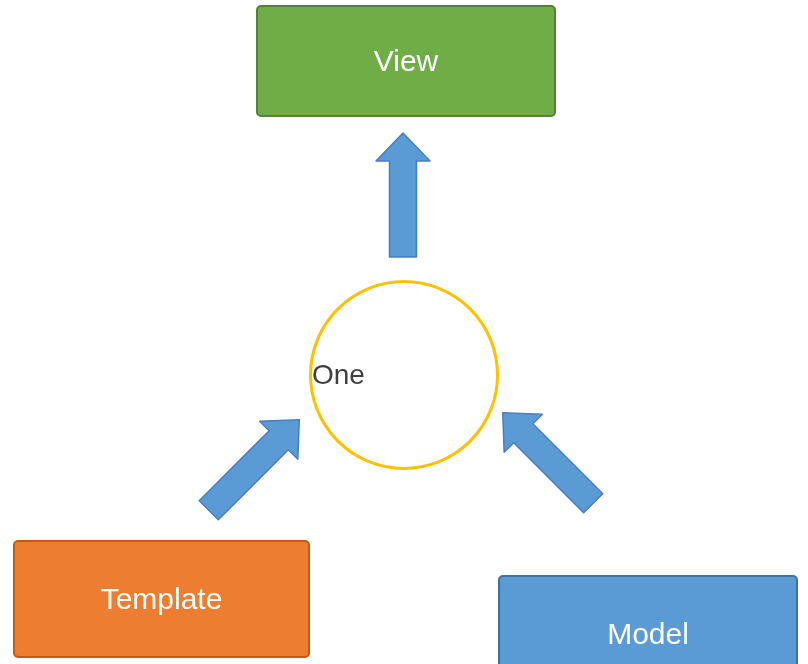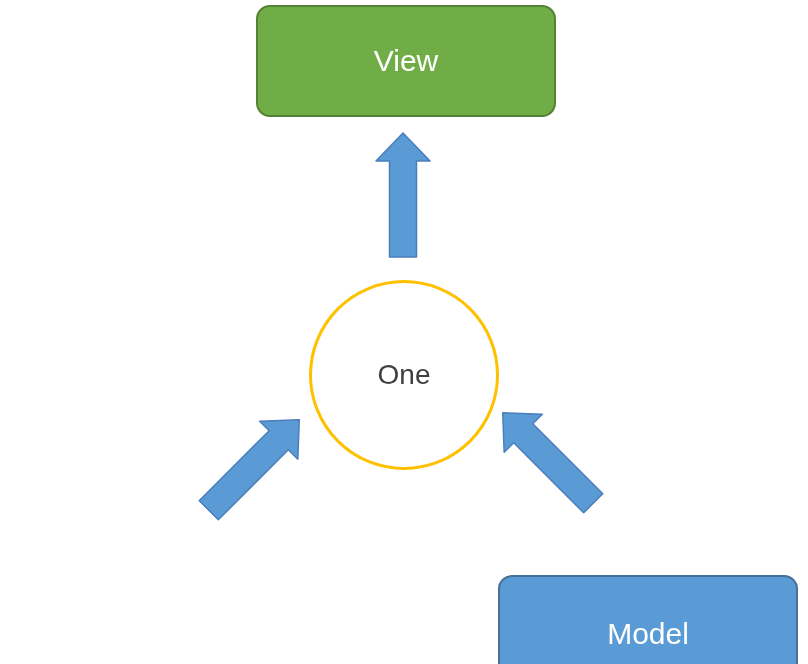--- a/index.html
+++ b/index.html
@@ -13,21 +13,21 @@
     height: 664px;
     background: #ffffff;
     overflow: hidden;
     font-family: "Liberation Sans", sans-serif;
   }
   .node {
     position: absolute;
     display: flex;
     align-items: center;
     justify-content: center;
-    border-radius: 14px;
+    border-radius: 5px;
     font-size: 30px;
     color: #ffffff;
     box-sizing: border-box;
   }
   .node-view {
     left: 256px; top: 5px; width: 300px; height: 112px;
     background: #70AD47;
     border: 2px solid #548235;
   }
   .node-template {
@@ -43,21 +43,21 @@
   }
   .merge-circle {
     position: absolute;
     left: 309px; top: 280px; width: 184px; height: 184px;
     border-radius: 50%;
     background: #ffffff;
     border: 3px solid #FFC000;
     box-sizing: content-box;
     display: flex;
     flex-direction: column;
-    align-items: center;
+    align-items: flex-start;
     justify-content: center;
     text-align: center;
     color: #3F3F3F;
     font-size: 28px;
     line-height: 1.45;
   }
   .arrow {
     position: absolute;
   }
   .arrow svg {
@@ -107,18 +107,21 @@
       <polygon points="28,1 55,30 41.5,30 41.5,129 14.5,129 14.5,30 1,30"></polygon>
     </svg>
   </div>
 
   <div class="arrow arrow-from-model">
     <svg viewBox="0 0 56 130" preserveAspectRatio="none">
       <polygon points="28,1 55,30 41.5,30 41.5,129 14.5,129 14.5,30 1,30"></polygon>
     </svg>
   </div>
 
+  <div class="node node-template">
+    <span>Template</span>
+  </div>
 
   <div class="node node-model">
     <span>Model</span>
   </div>
 
 </div>
 
 </body></html>

